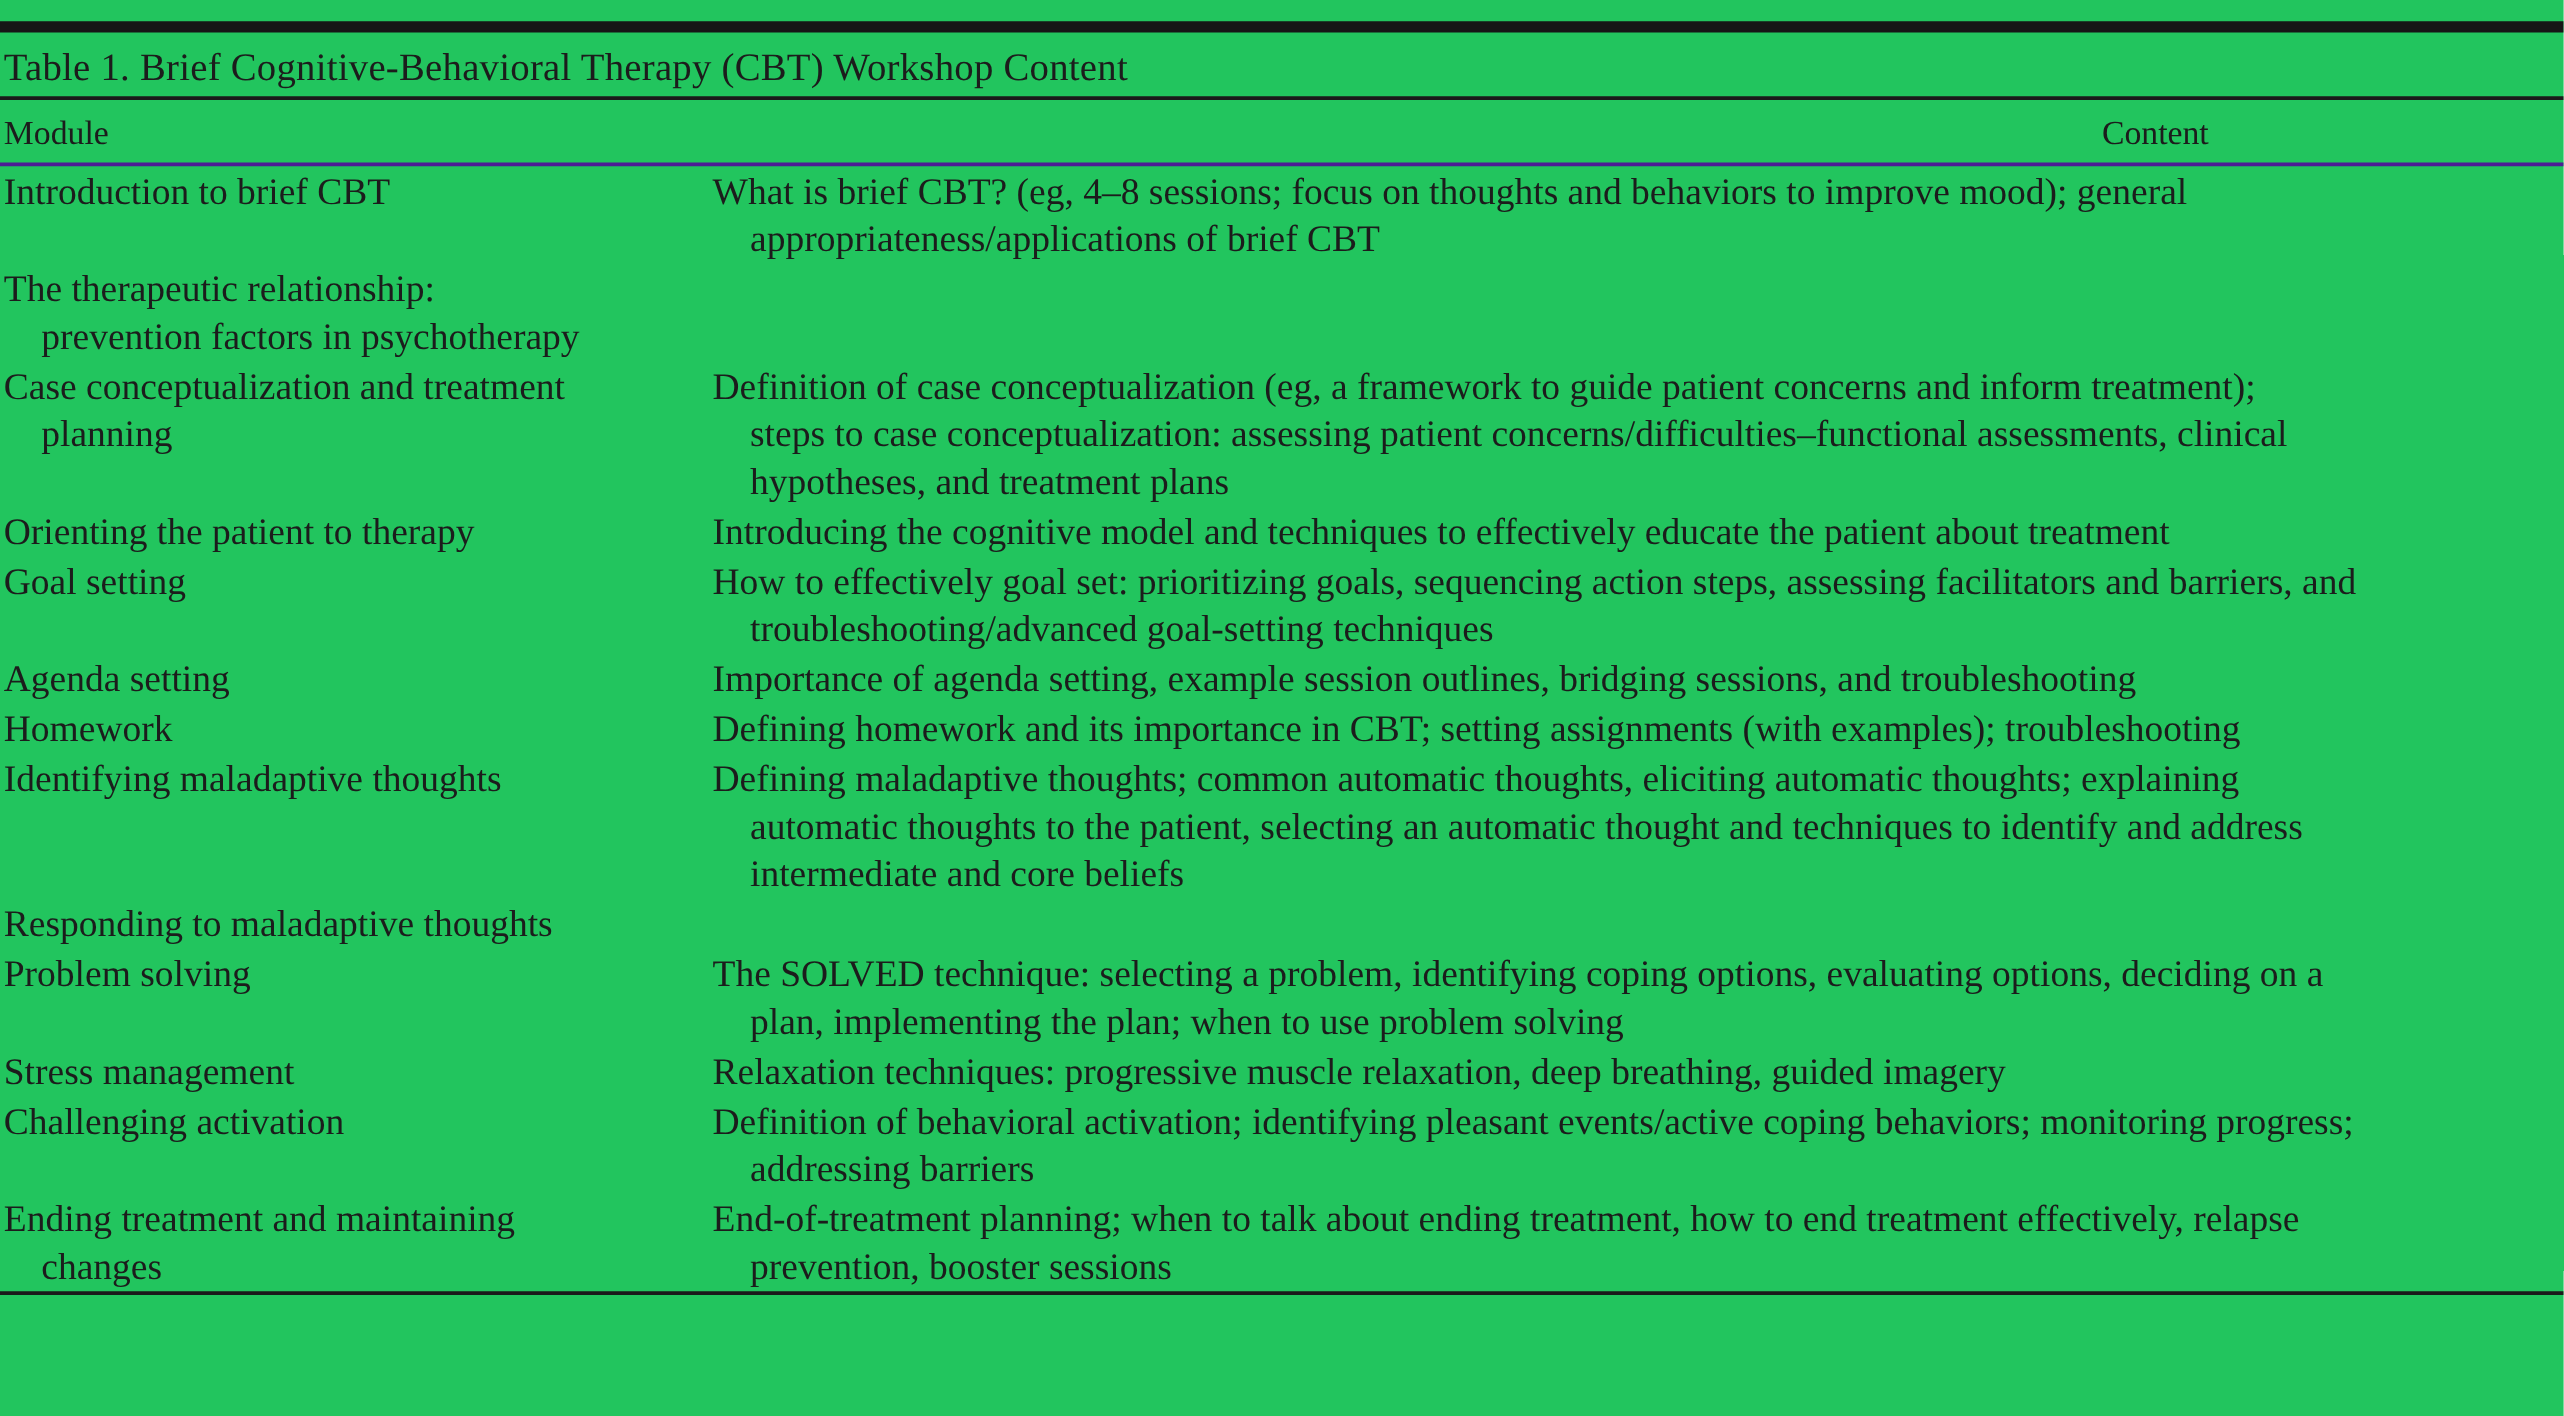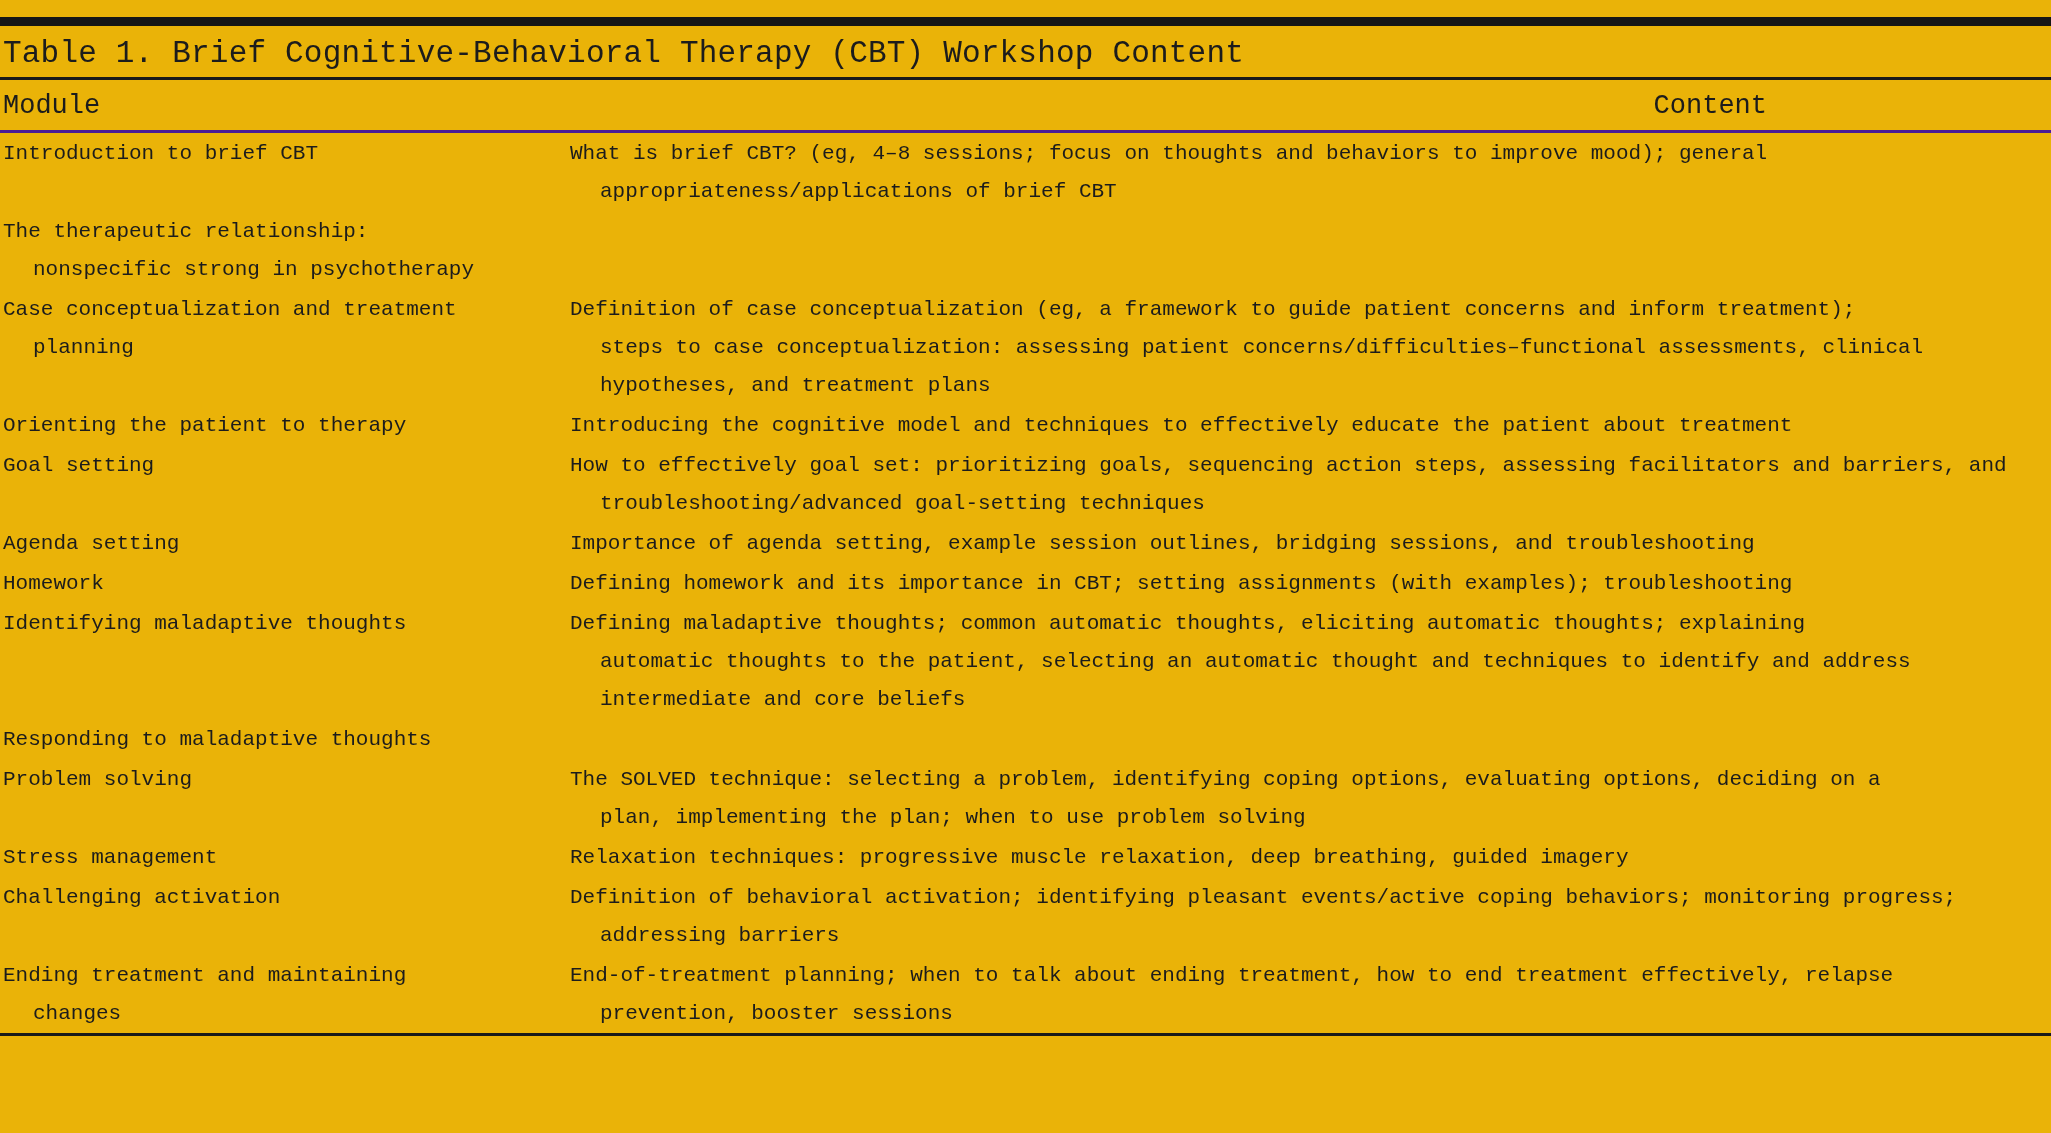--- a/index.html
+++ b/index.html
@@ -4,22 +4,22 @@
 <style>
   html, body {
     margin: 0;
     padding: 0;
     background: #ffffff;
   }
   .page {
     position: relative;
     width: 2051px;
     height: 1133px;
-    background: #eab308;
-    font-family: Liberation Mono, monospace;
+    background: #22c55e;
+    font-family: Liberation Serif, serif;
     color: #1c1c1c;
     overflow: hidden;
   }
   .topbar {
     margin-top: 17px;
     height: 9px;
     width: 100%;
     background: #161616;
   }
   .table-title {
@@ -51,21 +51,21 @@
   }
   .tbody {
     border-bottom: 3px solid #1a1a1a;
   }
   .row {
     display: flex;
     padding-top: 2px;
     align-items: flex-start;
   }
   .cell {
-    font-size: 21px;
+    font-size: 30px;
     line-height: 38px;
     white-space: pre-line;
     box-sizing: border-box;
   }
   .cell-module {
     flex: 0 0 570px;
     padding-left: 33px;
     padding-right: 20px;
     text-indent: -30px;
   }
@@ -90,21 +90,21 @@
   </div>
 
   <div class="tbody">
     <div class="row">
       <div class="cell cell-module">Introduction to brief CBT</div>
       <div class="cell cell-content">What is brief CBT? (eg, 4–8 sessions; focus on thoughts and behaviors to improve mood); general
 appropriateness/applications of brief CBT</div>
     </div>
     <div class="row">
       <div class="cell cell-module">The therapeutic relationship:
-nonspecific strong in psychotherapy</div>
+prevention factors in psychotherapy</div>
     </div>
     <div class="row">
       <div class="cell cell-module">Case conceptualization and treatment
 planning</div>
       <div class="cell cell-content">Definition of case conceptualization (eg, a framework to guide patient concerns and inform treatment);
 steps to case conceptualization: assessing patient concerns/difficulties–functional assessments, clinical
 hypotheses, and treatment plans</div>
     </div>
     <div class="row">
       <div class="cell cell-module">Orienting the patient to therapy</div>

